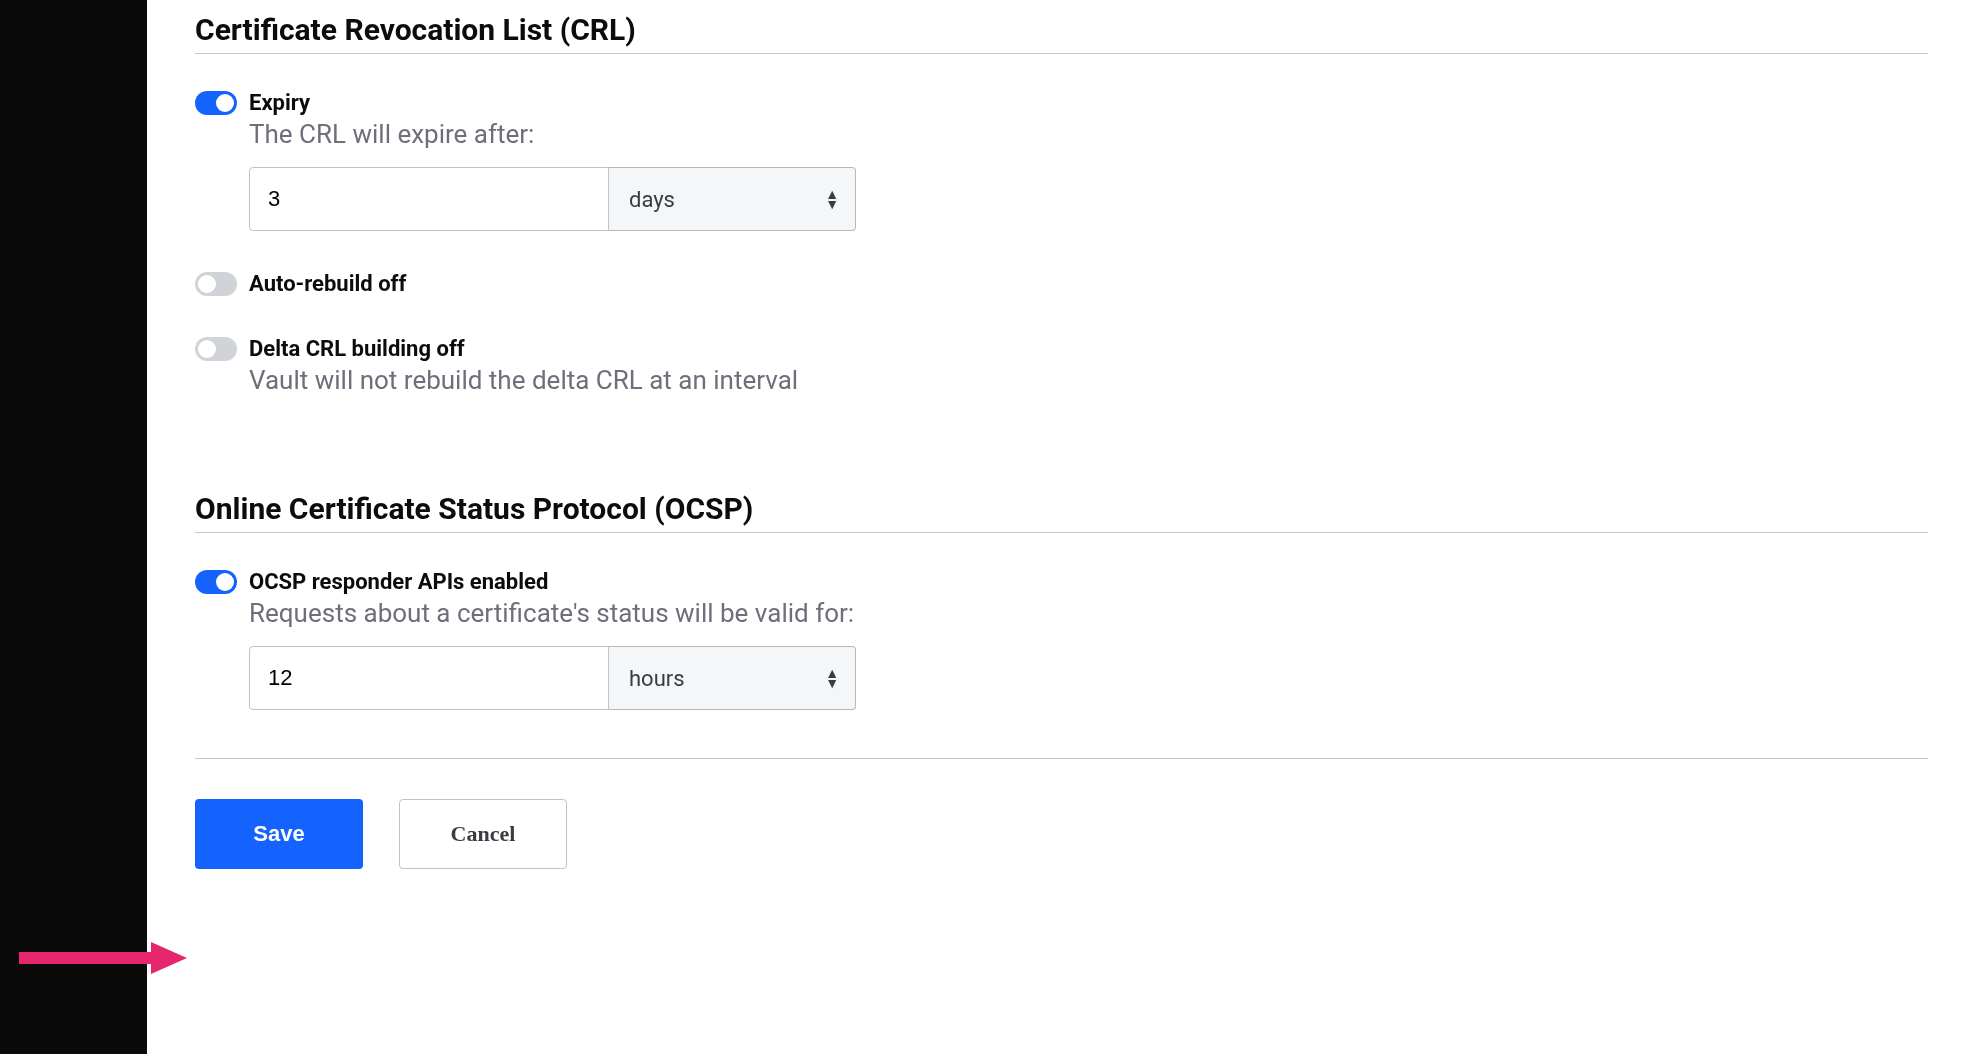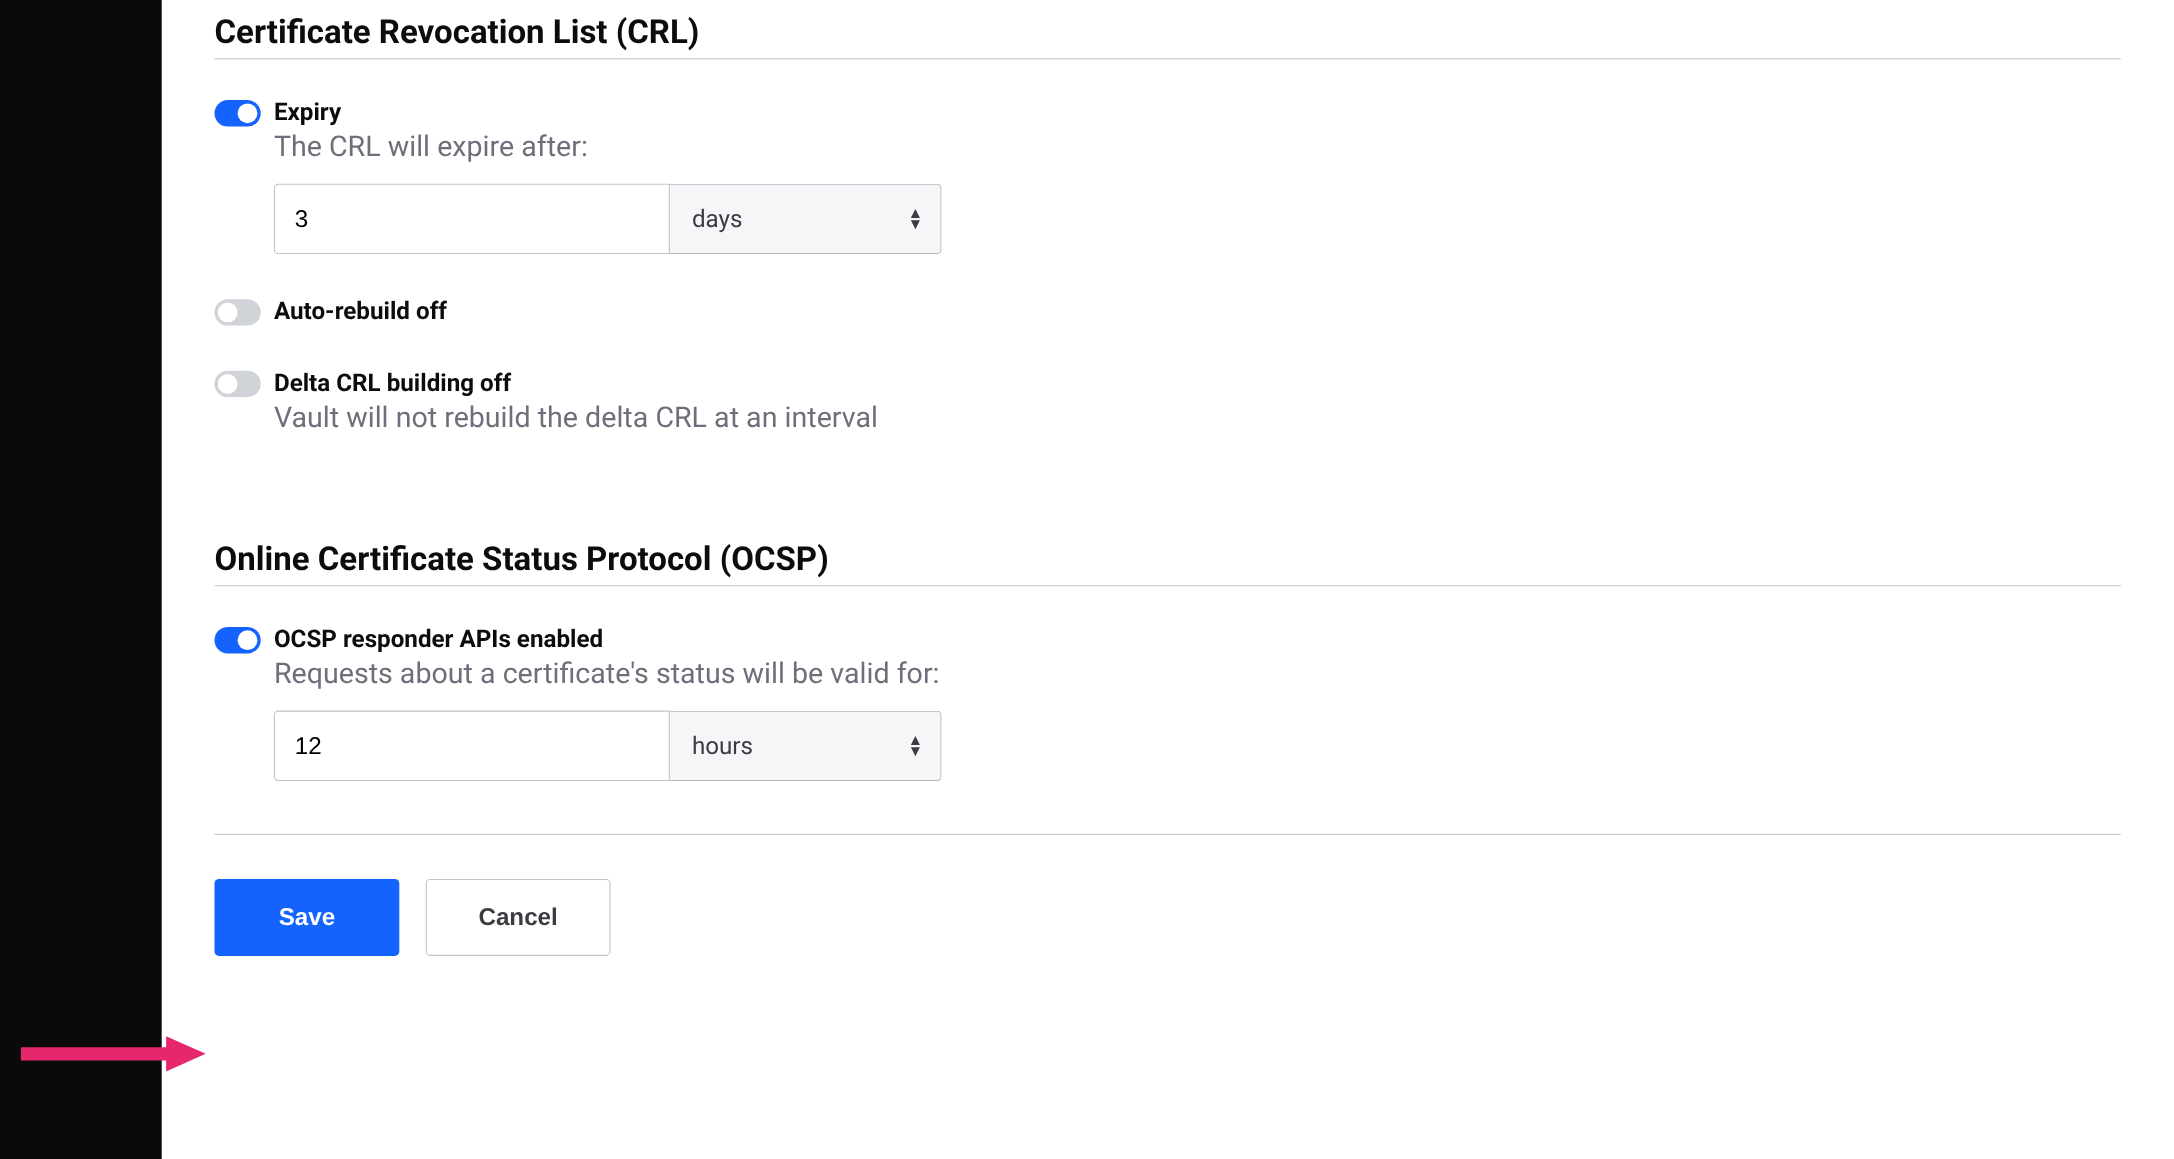--- a/index.html
+++ b/index.html
@@ -113,21 +113,21 @@
     .stepper-icons span { display: block; }
     .section-gap { height: 56px; }
     hr.bottom-rule {
       border: none;
       border-top: 1px solid #c4c7cc;
       margin-top: 48px;
       margin-bottom: 40px;
     }
     .button-row {
       display: flex;
-      gap: 24px;
+      gap: 36px;
       align-items: center;
     }
     .btn {
       height: 70px;
       padding: 0 40px;
       font-size: 22px;
       font-weight: 600;
       border-radius: 4px;
       cursor: pointer;
       display: inline-flex;
@@ -138,20 +138,21 @@
       background: #1563ff;
       color: #fff;
       border: none;
       min-width: 168px;
     }
     .btn-secondary {
       background: #fff;
       color: #3a3c42;
       border: 1px solid #c0c3c8;
       min-width: 168px;
+      font-family: Liberation Serif, serif;
     }
     .annotation-arrow {
       position: absolute;
       left: -128px;
       top: 938px;
       z-index: 10;
     }
   </style>
 </head>
 <body>

